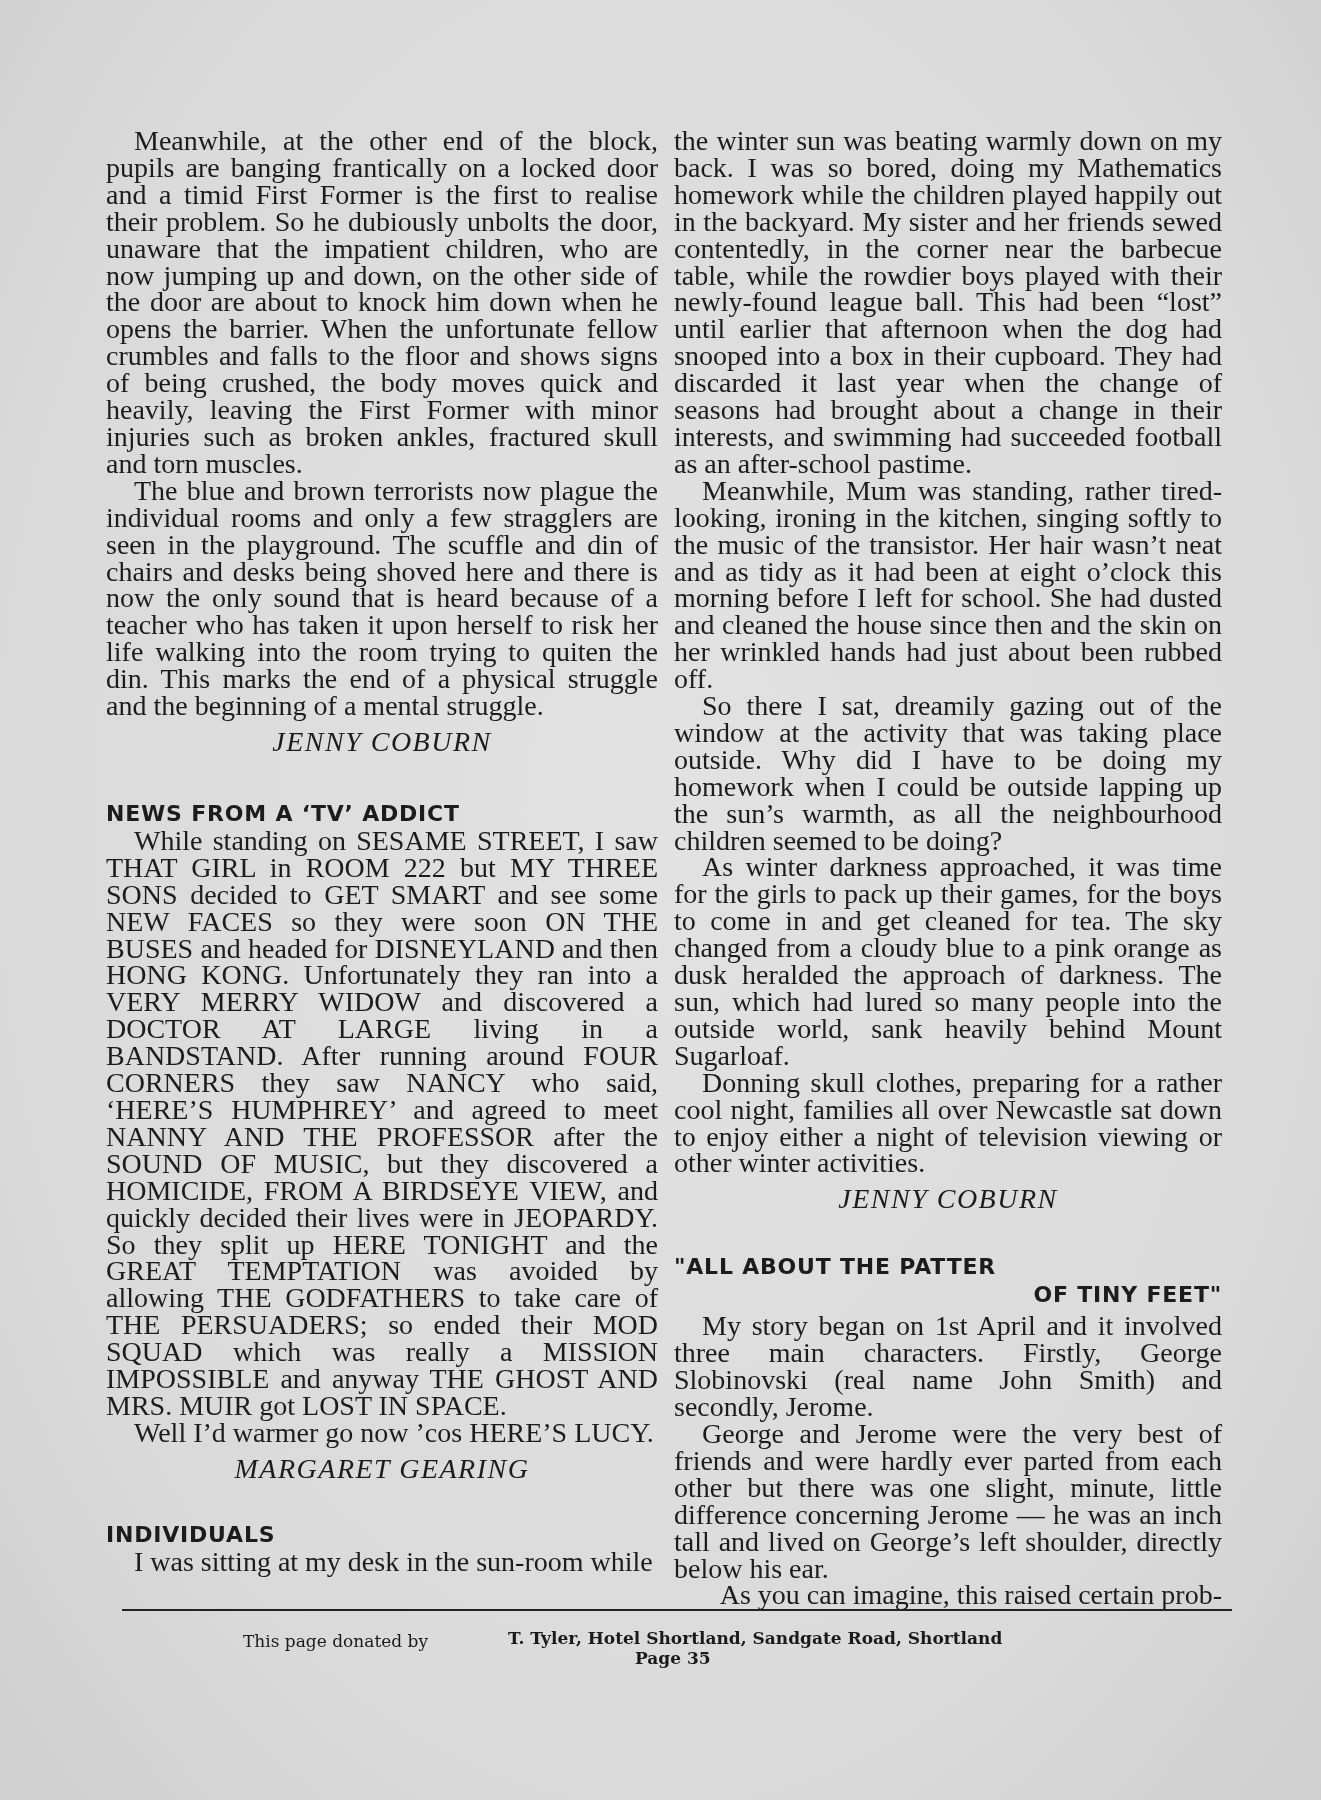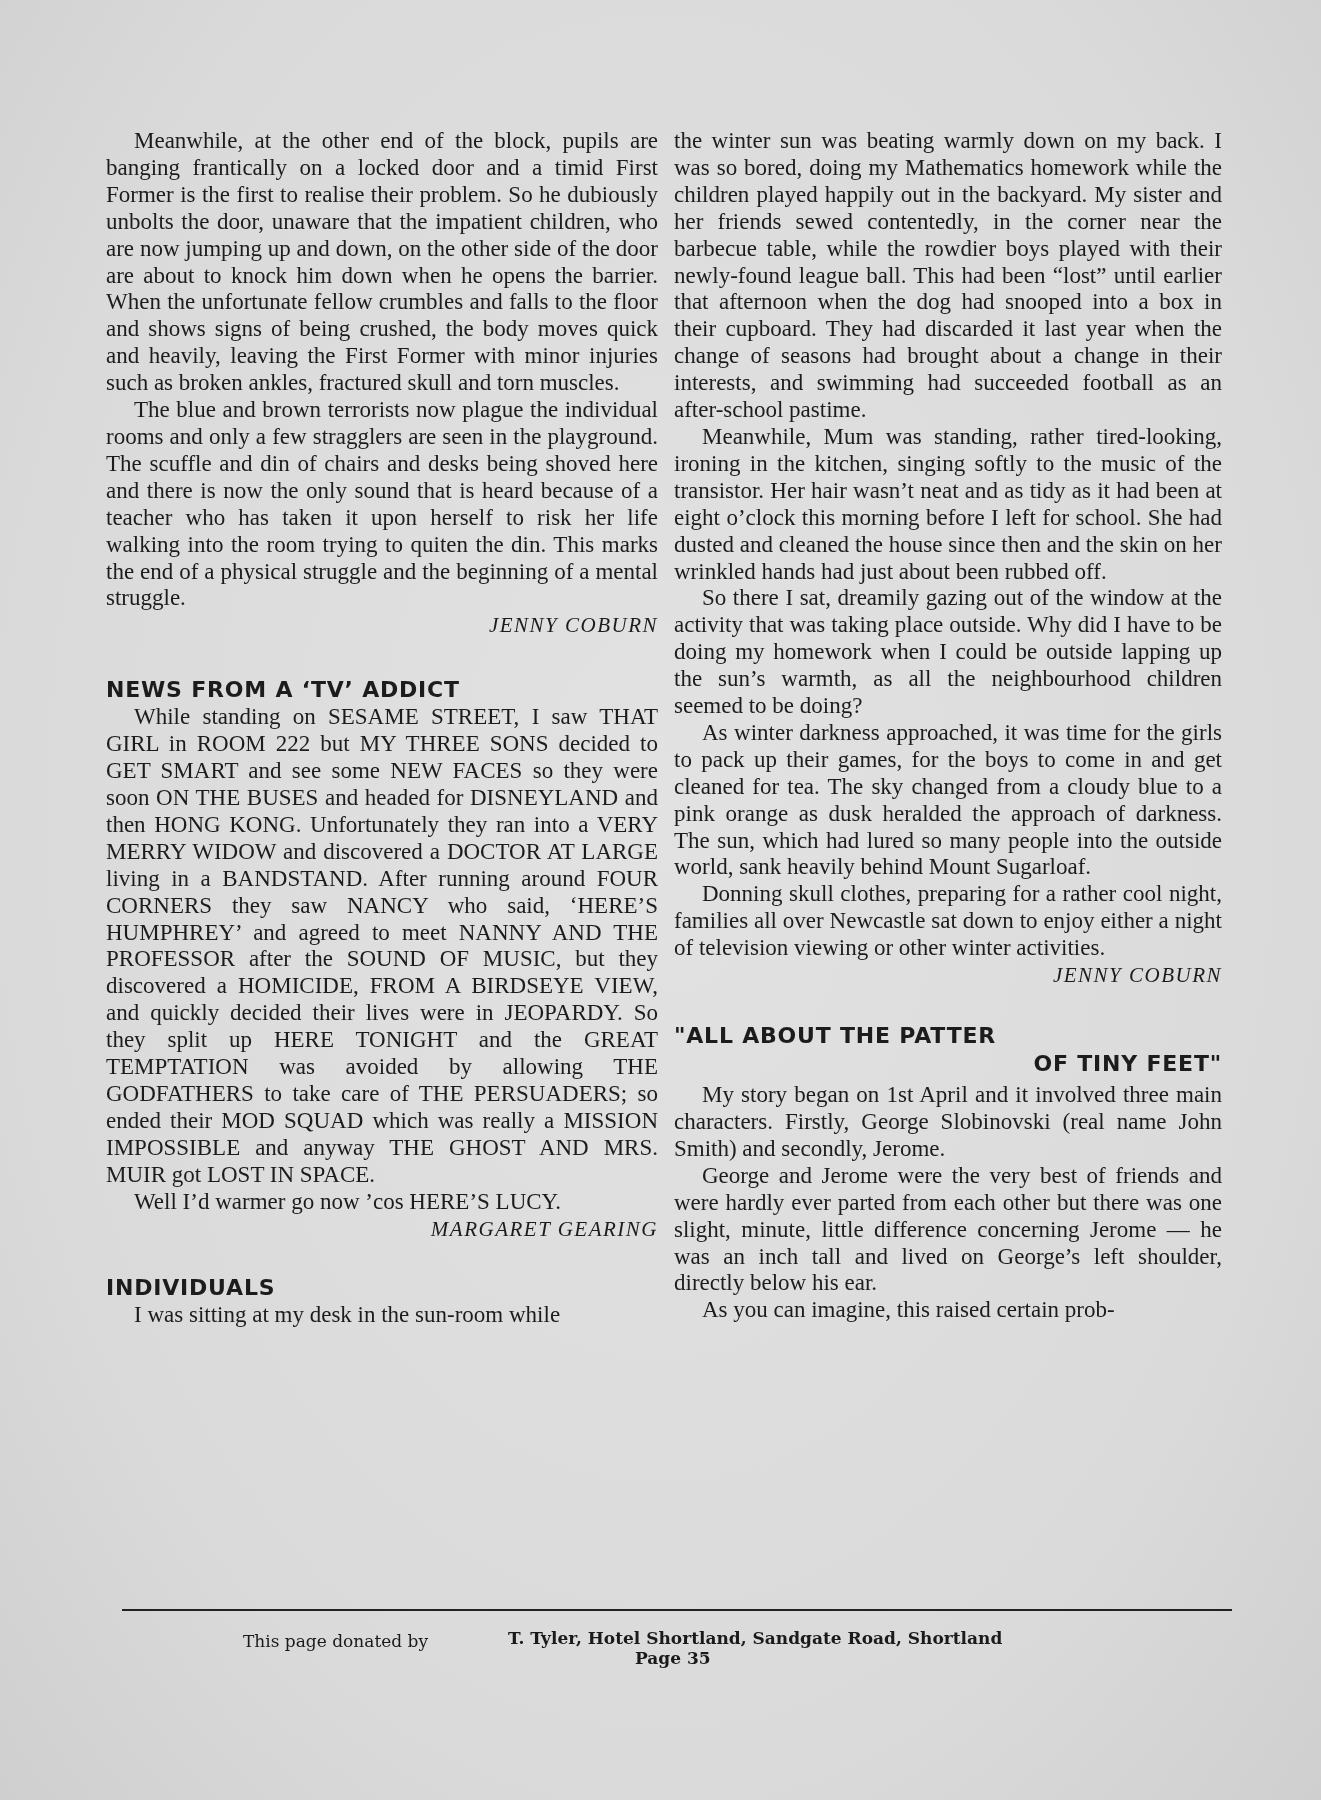--- a/index.html
+++ b/index.html
@@ -24,34 +24,34 @@
     }
     .col {
       position: absolute;
       top: 0;
       width: 552px;
     }
     .col-left { left: 0; }
     .col-right { left: 568px; width: 548px; }
     p {
       margin: 0;
-      font-size: 23px;
+      font-size: 28px;
       line-height: 26.9px;
       text-align: justify;
       text-indent: 28px;
       hyphens: none;
     }
     p.noindent { text-indent: 0; }
     .byline {
       font-style: italic;
-      text-align: right;
-      font-size: 21px;
+      text-align: center;
+      font-size: 28px;
       line-height: 27px;
       letter-spacing: 1.5px;
-      margin: 0;
+      margin: 8px;
     }
     h2 {
       margin: 0;
       font-family: "DejaVu Sans", "Liberation Sans", sans-serif;
       font-weight: bold;
       font-size: 22px;
       line-height: 28px;
       letter-spacing: 0.8px;
     }
     .gap-lg { height: 27px; }
@@ -134,21 +134,21 @@
       <div class="byline">JENNY COBURN</div>
     </div>
 
     <div class="gap-lg"></div>
 
     <div>
       <h2 class="h-patter-1">"ALL ABOUT THE PATTER</h2>
       <h2 class="h-patter-2">OF TINY FEET"</h2>
       <p>My story began on 1st April and it involved three main characters. Firstly, George Slobinovski (real name John Smith) and secondly, Jerome.</p>
       <p>George and Jerome were the very best of friends and were hardly ever parted from each other but there was one slight, minute, little difference concerning Jerome — he was an inch tall and lived on George’s left shoulder, directly below his ear.</p>
-      <p style="text-align:left;">As you can imagine, this raised certain prob-</p>
+      <p style="text-align:right;">As you can imagine, this raised certain prob-</p>
     </div>
   </div>
 </div>
 
 <div class="divider"></div>
 
 <div class="footer">
   <span class="donated">This page donated by</span>
   <span class="sponsor">T. Tyler, Hotel Shortland, Sandgate Road, Shortland</span>
   <span class="pageno">Page 35</span>

